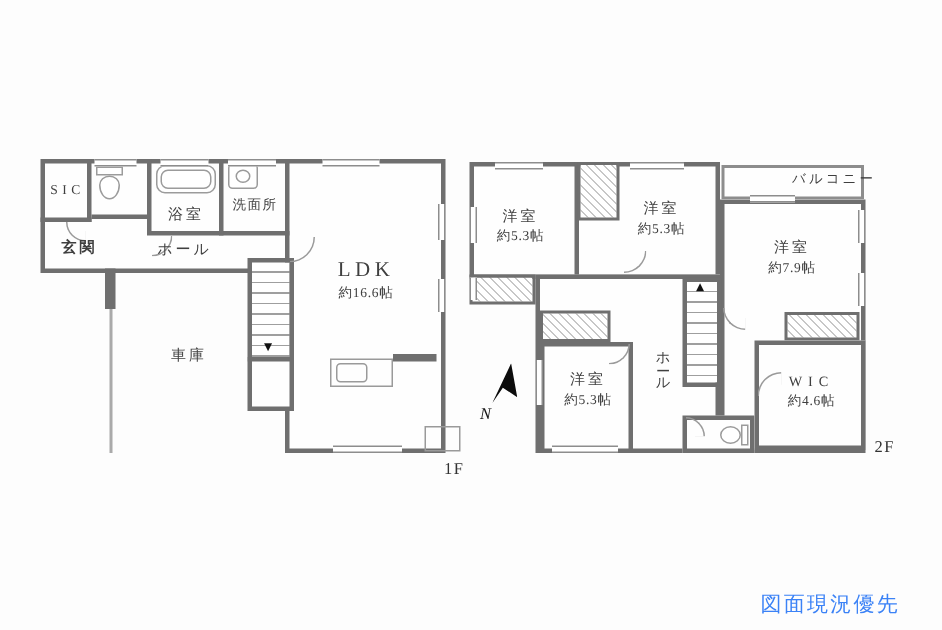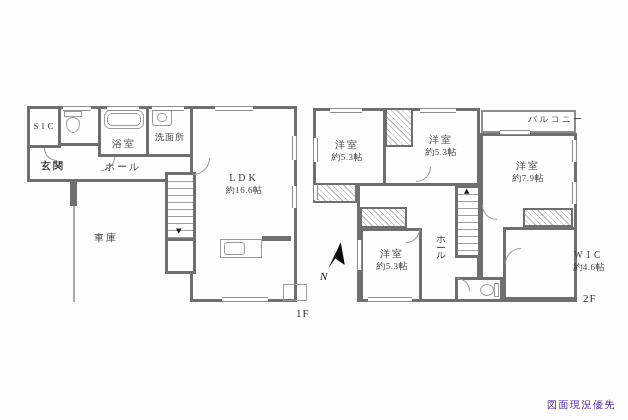--- a/index.html
+++ b/index.html
@@ -24,21 +24,21 @@
   
   .arc{position:absolute;box-sizing:border-box;border:1px solid #9a9a9a;background:transparent;}
   
   .lbl{position:absolute;white-space:nowrap;color:#3f3f3f;transform:translateX(-50%);text-align:center;line-height:1.25;}
   .lbl .nm{font-size:10px;letter-spacing:2px;display:block;}
   .lbl .sz{font-size:9px;letter-spacing:0.5px;display:block;}
   .floor-tag{position:absolute;font-size:11px;color:#333;letter-spacing:1px;}
   .fixture{position:absolute;box-sizing:border-box;border:1px solid #9b9b9b;background:#fff;}
   .arrow{position:absolute;font-size:7px;color:#111;font-family:"DejaVu Sans",sans-serif;line-height:1;}
   .vtext{writing-mode:vertical-rl;letter-spacing:3px;}
-  .footer-note{position:absolute;right:12px;bottom:8px;font-size:10px;letter-spacing:1.5px;color:#4c1d95;
+  .footer-note{position:absolute;right:28px;bottom:8px;font-size:14px;letter-spacing:1.5px;color:#3b82f6;
     font-family:"Liberation Serif","DejaVu Serif",serif;}
   .compass-needle{position:absolute;width:16px;height:28px;background:#0c0c0c;
     clip-path:polygon(55% 0%,100% 78%,35% 60%,0% 100%);transform:rotate(8deg);}
   .compass-n{position:absolute;font-style:italic;font-size:11px;color:#151515;}
 </style>
 </head>
 <body>
 
 <section>
 
@@ -89,30 +89,30 @@
   <div class="lbl" style="left:45px;top:121px;text-align:center;">
       <span class="nm" style="letter-spacing:3px;font-size:9px;">SIC</span>
     </div>
   <div class="lbl" style="left:53px;top:160px;font-weight:bold;">
       <span class="nm">玄関</span>
     </div>
   <div class="lbl" style="left:124px;top:138px;">
       <span class="nm">浴室</span>
     </div>
   <div class="lbl" style="left:170px;top:132px;">
-      <span class="nm" style="font-size:9px;letter-spacing:1px;">洗面所</span>
+      <span class="nm" style="font-size:9px;letter-spacing:1px;font-family:Liberation Mono, monospace;">洗面所</span>
     </div>
   <div class="lbl" style="left:123px;top:161px;">
       <span class="nm">ホール</span>
     </div>
   <div class="lbl" style="left:244px;top:172px;">
-    <span class="nm" style="font-size:10px;letter-spacing:3px;">LDK</span>
+    <span class="nm" style="font-size:14px;letter-spacing:3px;">LDK</span>
     <span class="sz">約16.6帖</span>
   </div>
-  <div class="lbl" style="left:106px;top:232px;">
+  <div class="lbl" style="left:126px;top:232px;">
       <span class="nm">車庫</span>
     </div>
   <span class="floor-tag" style="left:296px;top:307px;">1F</span>
 </section>
 
 <section>
 
   <div class="box" style="left:313px;top:108px;width:167px;height:78px;"></div>
 
   <div class="box" style="left:480px;top:133px;width:97px;height:169px;"></div>
@@ -167,21 +167,21 @@
       <span class="nm" style="font-size:9px;letter-spacing:2px;">バルコニー</span>
     </div>
   <div class="lbl" style="left:528px;top:160px;">
     <span class="nm">洋室</span>
     <span class="sz">約7.9帖</span>
   </div>
   <div class="lbl" style="left:392px;top:248px;">
     <span class="nm">洋室</span>
     <span class="sz">約5.3帖</span>
   </div>
-  <div class="lbl" style="left:541px;top:250px;margin-left:48px;">
+  <div class="lbl" style="left:541px;top:250px;">
     <span class="nm" style="letter-spacing:4px;font-size:9.5px;">WIC</span>
     <span class="sz">約4.6帖</span>
   </div>
   <div class="abs" style="left:434px;top:228px;">
     <span class="vtext" style="font-size:9.5px;color:#3f3f3f;">ホール</span>
   </div>
   <span class="floor-tag" style="left:583px;top:292px;">2F</span>
 
   <div class="abs" style="left:316px;top:238px;width:44px;height:52px;">
     <div class="compass-needle" style="left:14px;top:4px;"></div>

